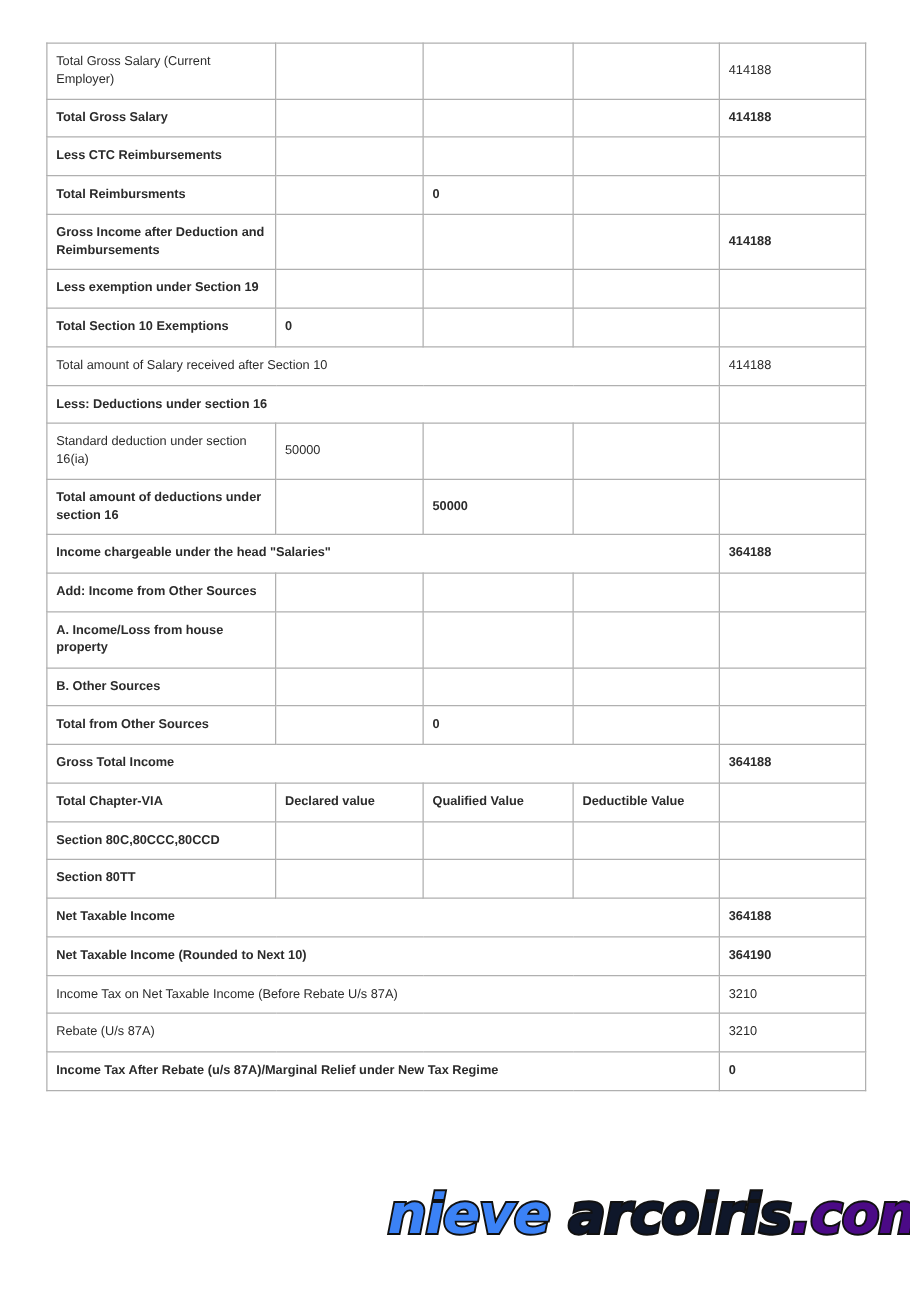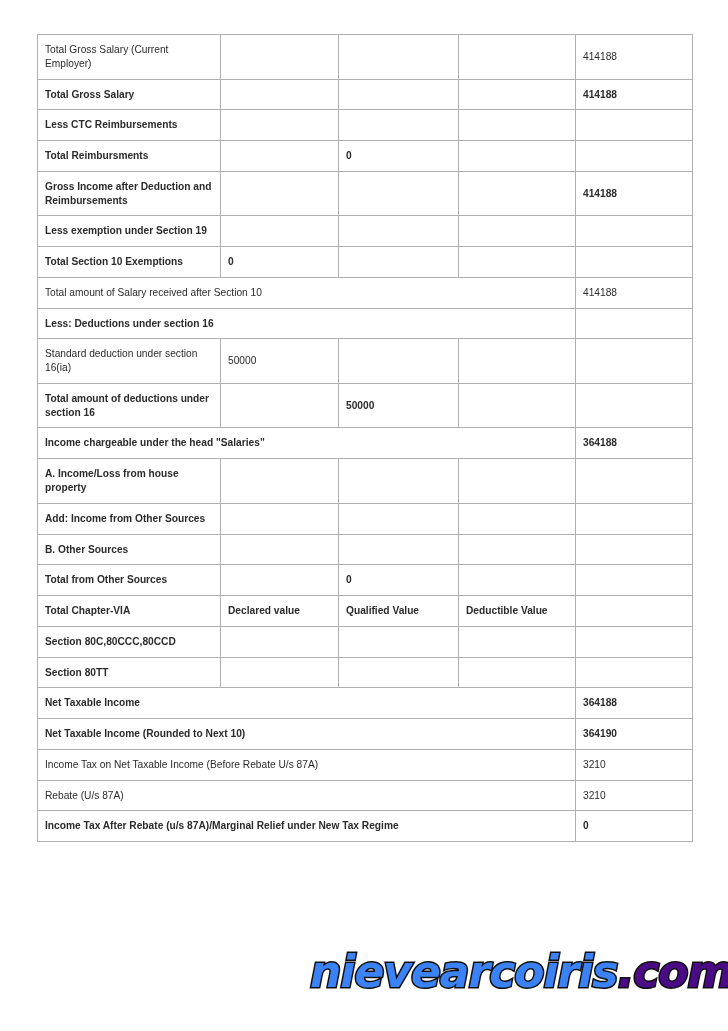--- a/index.html
+++ b/index.html
@@ -63,21 +63,21 @@
     letter-spacing: -1px;
     white-space: nowrap;
     line-height: 1;
     -webkit-text-stroke: 3px #111111;
     paint-order: stroke fill;
   }
   .watermark .seg {
     display: inline;
   }
   .wm-yellow { color: #3b82f6; }
-  .wm-orange { color: #3b82f6; }
+  .wm-orange { color: #0f172a; margin-left: 15px; }
   .wm-purple { color: #4b0a86; }
 </style>
 </head>
 <body>
 
 <div class="page">
 
   <table class="tax-table">
     <colgroup>
       <col class="c1">
@@ -156,46 +156,50 @@
           <td class="bold"></td>
           <td class="bold">50000</td>
           <td class="bold"></td>
           <td class="bold"></td>
         </tr>
         <tr>
           <td class="bold" colspan="4">Income chargeable under the head "Salaries"</td>
           <td class="bold">364188</td>
         </tr>
         <tr>
+          <td class="bold">Add: Income from Other Sources</td>
+          <td class="bold"></td>
+          <td class="bold"></td>
+          <td class="bold"></td>
+          <td class="bold"></td>
+        </tr>
+        <tr>
           <td class="bold">A. Income/Loss from house property</td>
           <td class="bold"></td>
           <td class="bold"></td>
           <td class="bold"></td>
           <td class="bold"></td>
         </tr>
         <tr>
-          <td class="bold">Add: Income from Other Sources</td>
-          <td class="bold"></td>
-          <td class="bold"></td>
-          <td class="bold"></td>
-          <td class="bold"></td>
-        </tr>
-        <tr>
           <td class="bold">B. Other Sources</td>
           <td class="bold"></td>
           <td class="bold"></td>
           <td class="bold"></td>
           <td class="bold"></td>
         </tr>
         <tr>
           <td class="bold">Total from Other Sources</td>
           <td class="bold"></td>
           <td class="bold">0</td>
           <td class="bold"></td>
           <td class="bold"></td>
+        </tr>
+        <tr>
+          <td class="bold" colspan="4">Gross Total Income</td>
+          <td class="bold">364188</td>
         </tr>
         <tr>
           <td class="bold">Total Chapter-VIA</td>
           <td class="bold">Declared value</td>
           <td class="bold">Qualified Value</td>
           <td class="bold">Deductible Value</td>
           <td class="bold"></td>
         </tr>
         <tr>
           <td class="bold">Section 80C,80CCC,80CCD</td>

